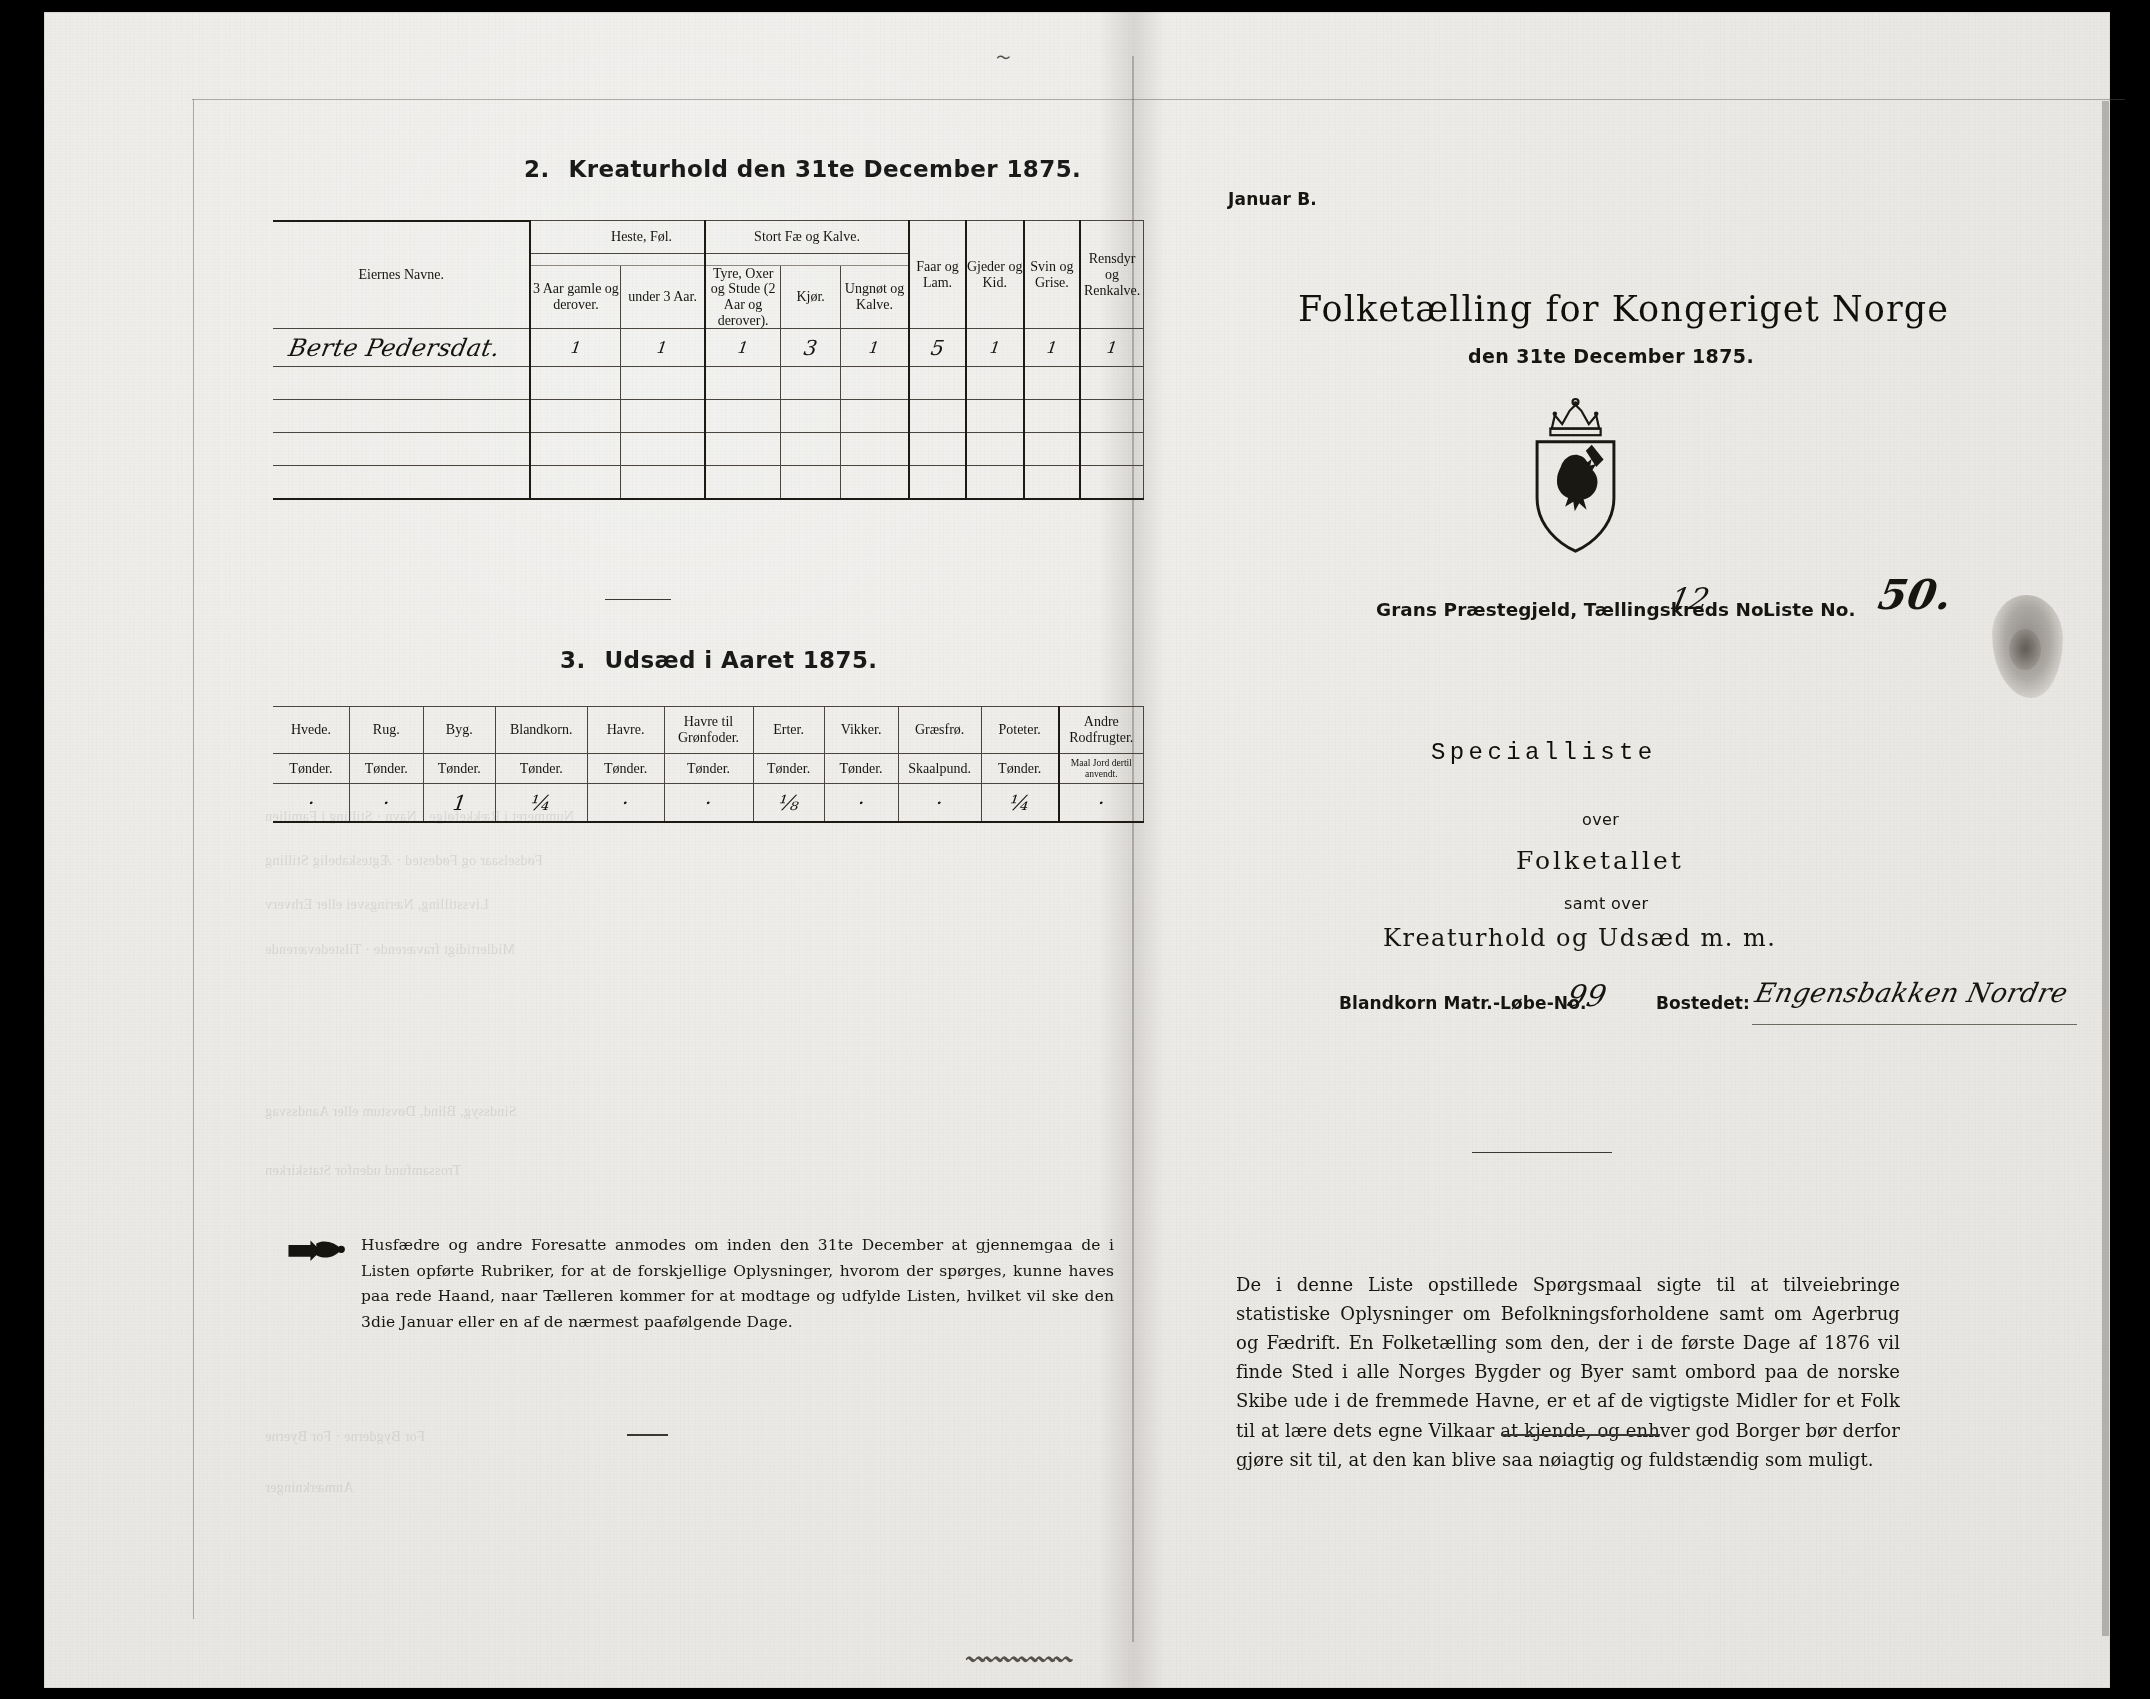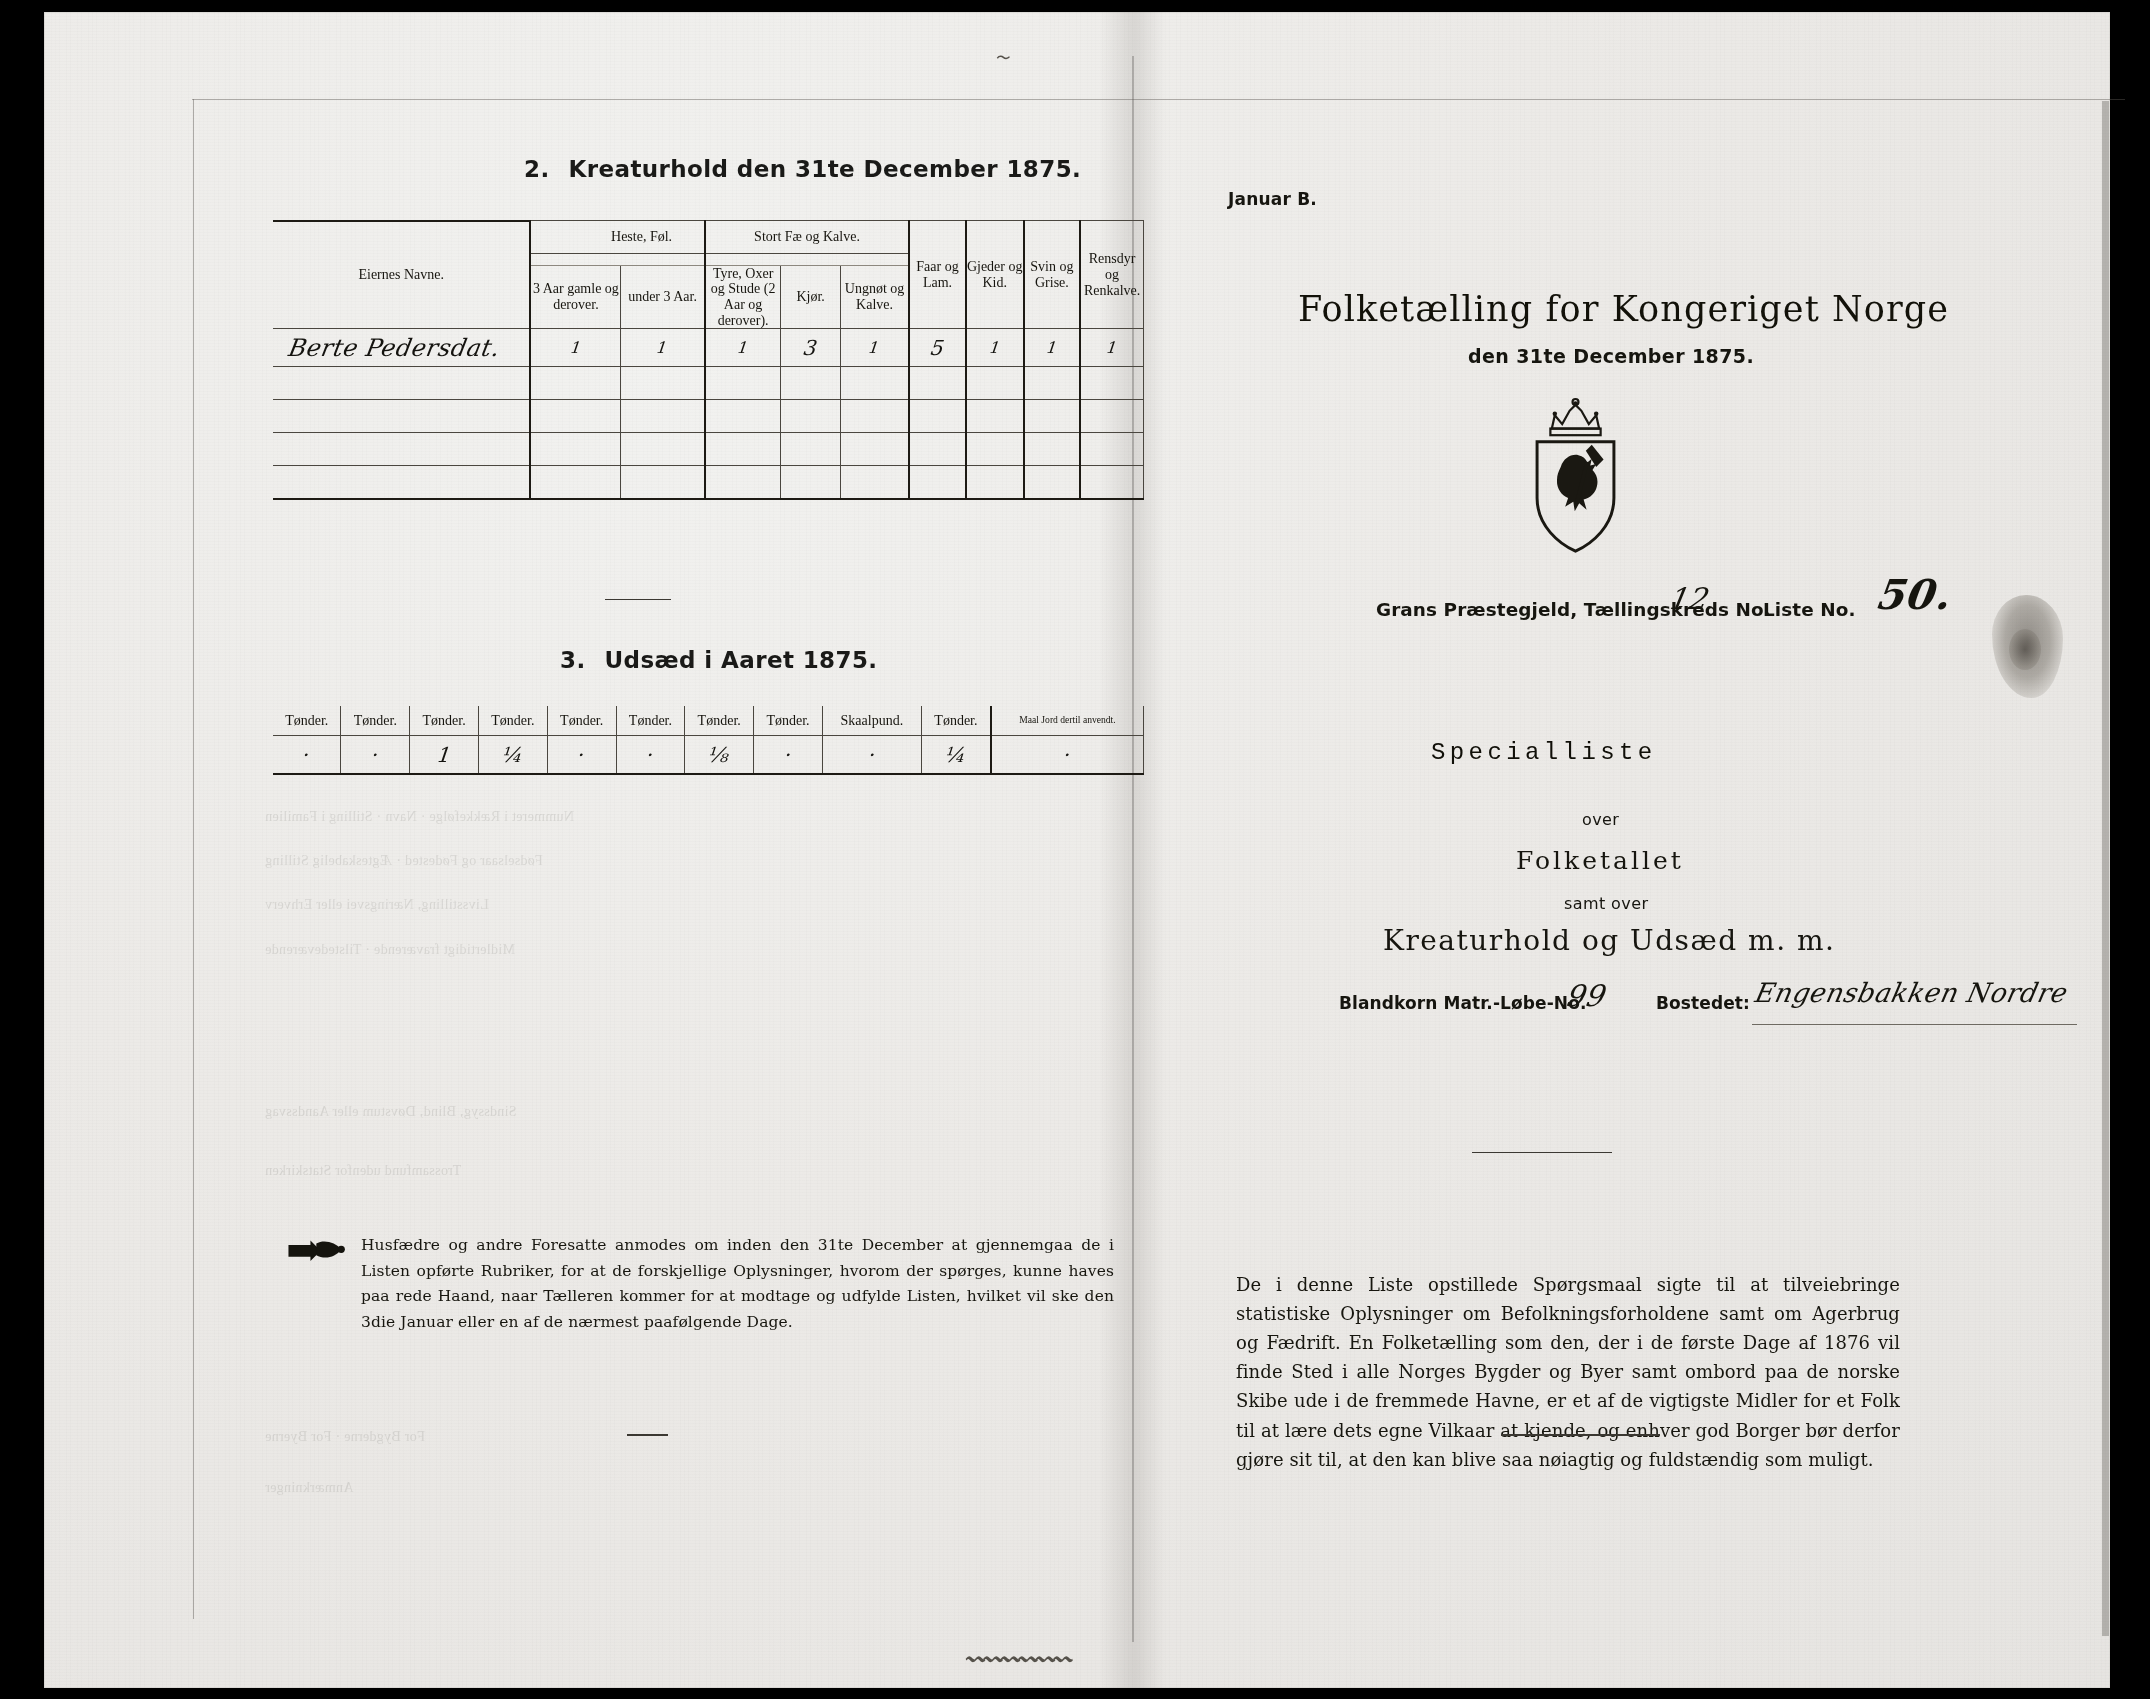--- a/index.html
+++ b/index.html
@@ -142,21 +142,21 @@
   .over{
     font-family:"DejaVu Sans", sans-serif;
     font-size:16px;letter-spacing:0.4px;
   }
   .folketallet{
     font-family:"DejaVu Serif", serif;
     font-size:25px;letter-spacing:3px;
   }
   .kreaturline{
     font-family:"DejaVu Serif", serif;
-    font-size:28px;letter-spacing:1.5px;text-align:center;
+    font-size:24px;letter-spacing:1.5px;text-align:center;
   }
   .vedk{
     font-family:"DejaVu Sans", sans-serif;
     font-weight:700;font-size:17px;letter-spacing:0.1px;
   }
 
   
   .arms{position:absolute;left:1465px;top:384px;width:133px;height:170px;}
 
   
@@ -320,20 +320,33 @@
   </table>
 
   <div class="rule" style="left:561px;top:587px;width:66px;height:1.5px;"></div>
 
   <div class="sec-head" style="left:516px;top:635px;font-size:23px;">
     <span class="sec-num">3.</span><span>Udsæd i Aaret 1875.</span>
   </div>
 
   <table class="census" style="left:229px;top:694px;width:871px;">
     <thead>
+      <tr class="thead-top">
+        <th style="width:77px;height:46px;border-left:none;">Hvede.</th>
+        <th style="width:74px;">Rug.</th>
+        <th style="width:72px;">Byg.</th>
+        <th style="width:92px;">Blandkorn.</th>
+        <th style="width:77px;">Havre.</th>
+        <th class="hdr-small" style="width:89px;">Havre til Grønfoder.</th>
+        <th style="width:71px;">Erter.</th>
+        <th style="width:74px;">Vikker.</th>
+        <th style="width:83px;">Græsfrø.</th>
+        <th style="width:77px;">Poteter.</th>
+        <th class="hdr-small vthick" style="width:84px;">Andre Rodfrugter.</th>
+      </tr>
       <tr>
         <th class="hdr-unit" style="height:29.5px;border-left:none;border-top:none;">Tønder.</th>
         <th class="hdr-unit" style="border-top:none;">Tønder.</th>
         <th class="hdr-unit" style="border-top:none;">Tønder.</th>
         <th class="hdr-unit" style="border-top:none;">Tønder.</th>
         <th class="hdr-unit" style="border-top:none;">Tønder.</th>
         <th class="hdr-unit" style="border-top:none;">Tønder.</th>
         <th class="hdr-unit" style="border-top:none;">Tønder.</th>
         <th class="hdr-unit" style="border-top:none;">Tønder.</th>
         <th class="hdr-unit" style="border-top:none;">Skaalpund.</th>

